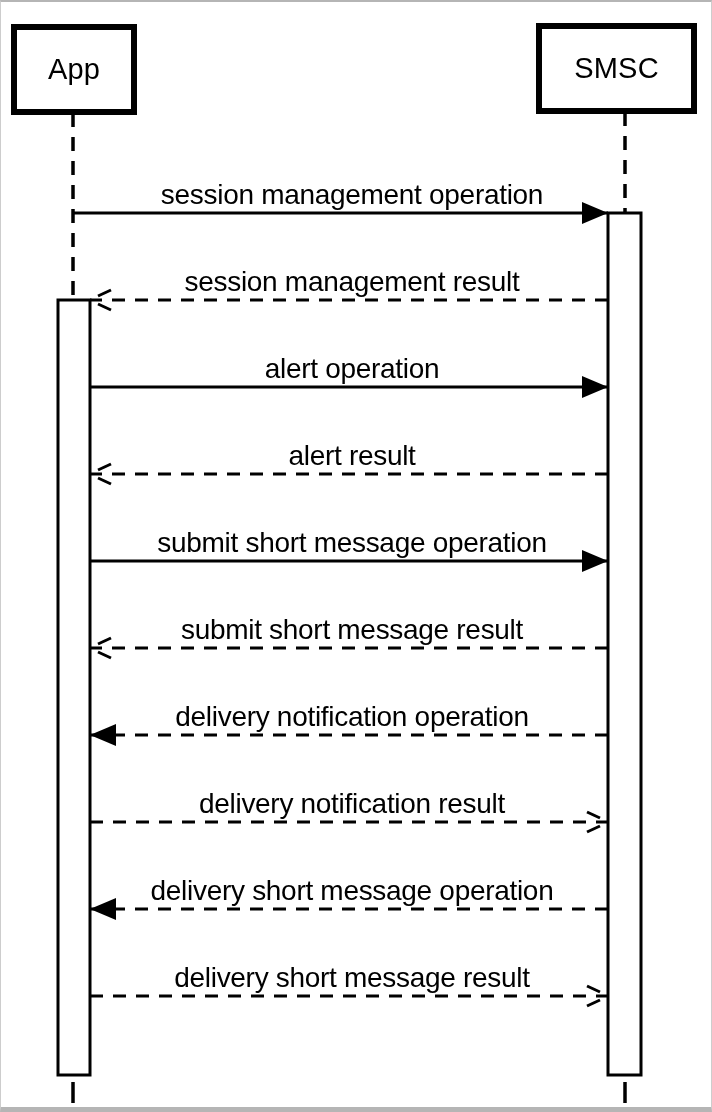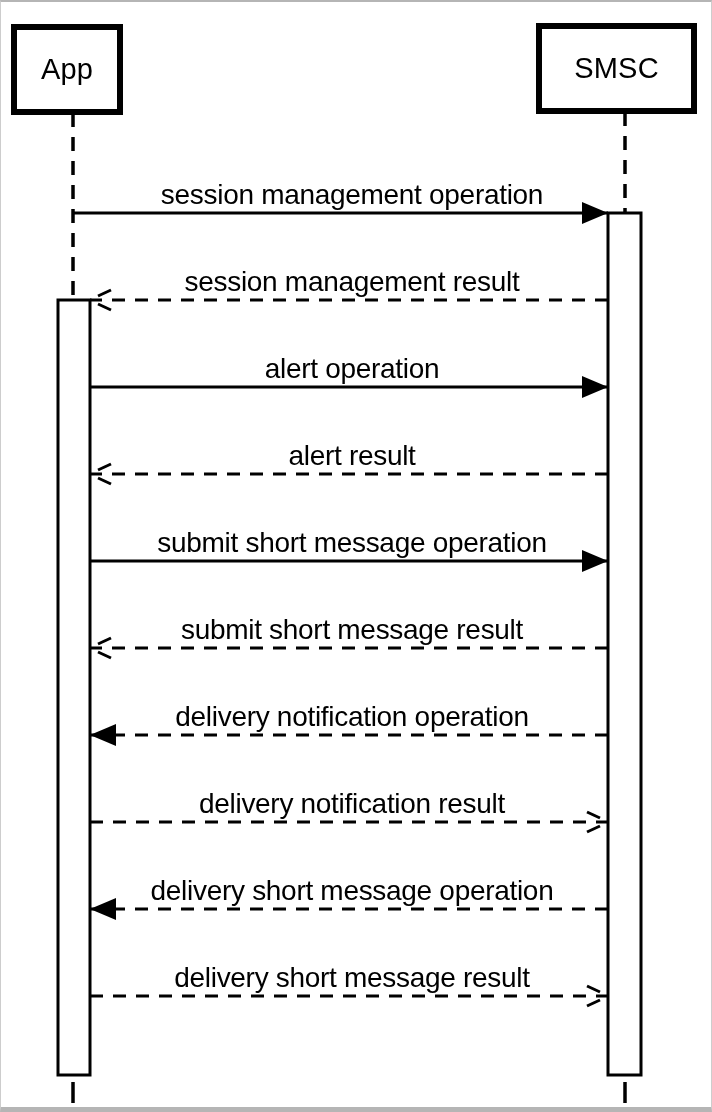--- a/index.html
+++ b/index.html
@@ -18,21 +18,21 @@
   .diagram-svg { position:absolute; left:-1px; top:-2px; width:712px; height:1112px; }
   .actor-box {
     position:absolute;
     box-sizing:border-box;
     border:6px solid #000000;
     background:#ffffff;
     display:flex; align-items:center; justify-content:center;
     font-size:29px; color:#000000;
     letter-spacing:0.2px;
   }
-  .actor-box.app  { left:10px; top:22px; width:112px; height:91px; }
+  .actor-box.app  { left:10px; top:22px; width:126px; height:91px; }
   .actor-box.smsc { left:535px; top:21px; width:161px; height:91px; }
   .diagram-svg text {
     font-family:"Liberation Sans", sans-serif;
     font-size:28px;
     letter-spacing:-0.3px;
     fill:#000000;
   }
 </style>
 </head>
 <body>

